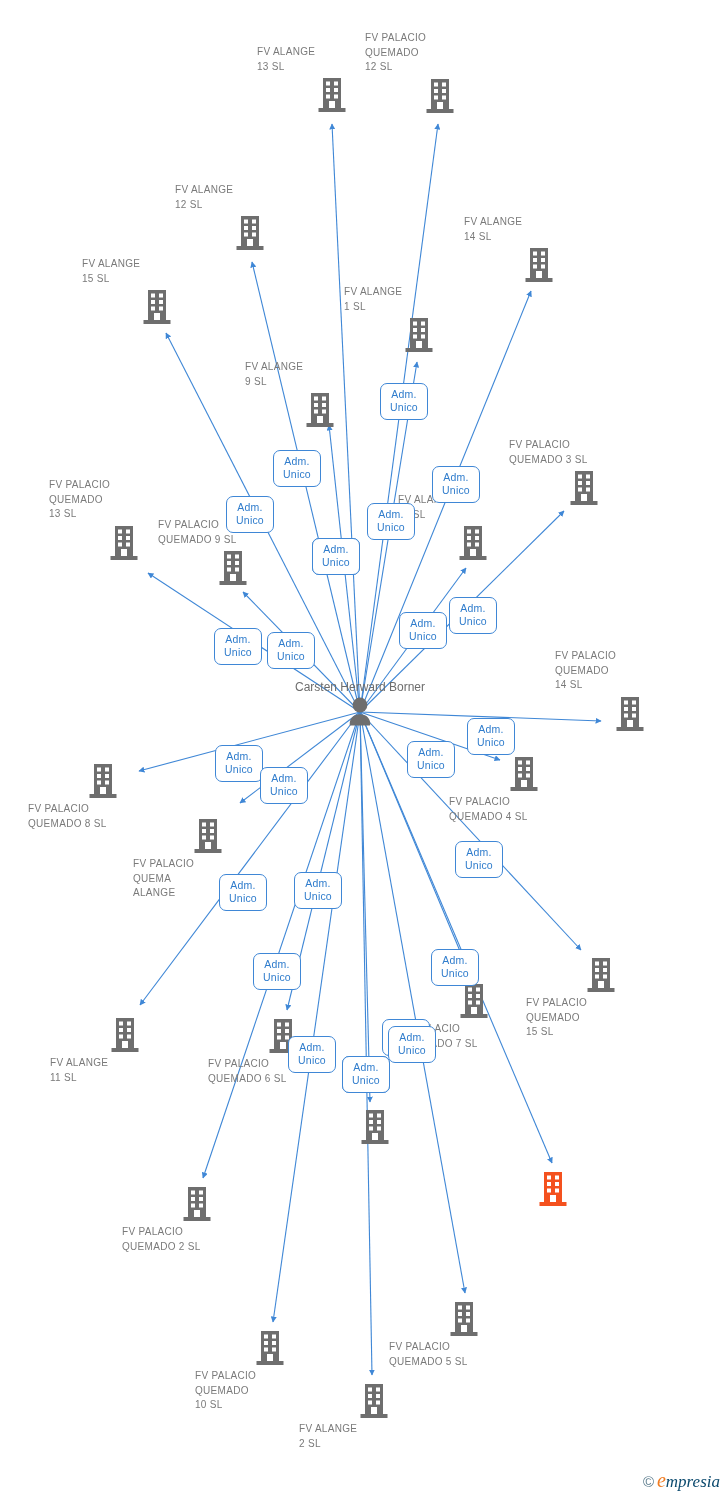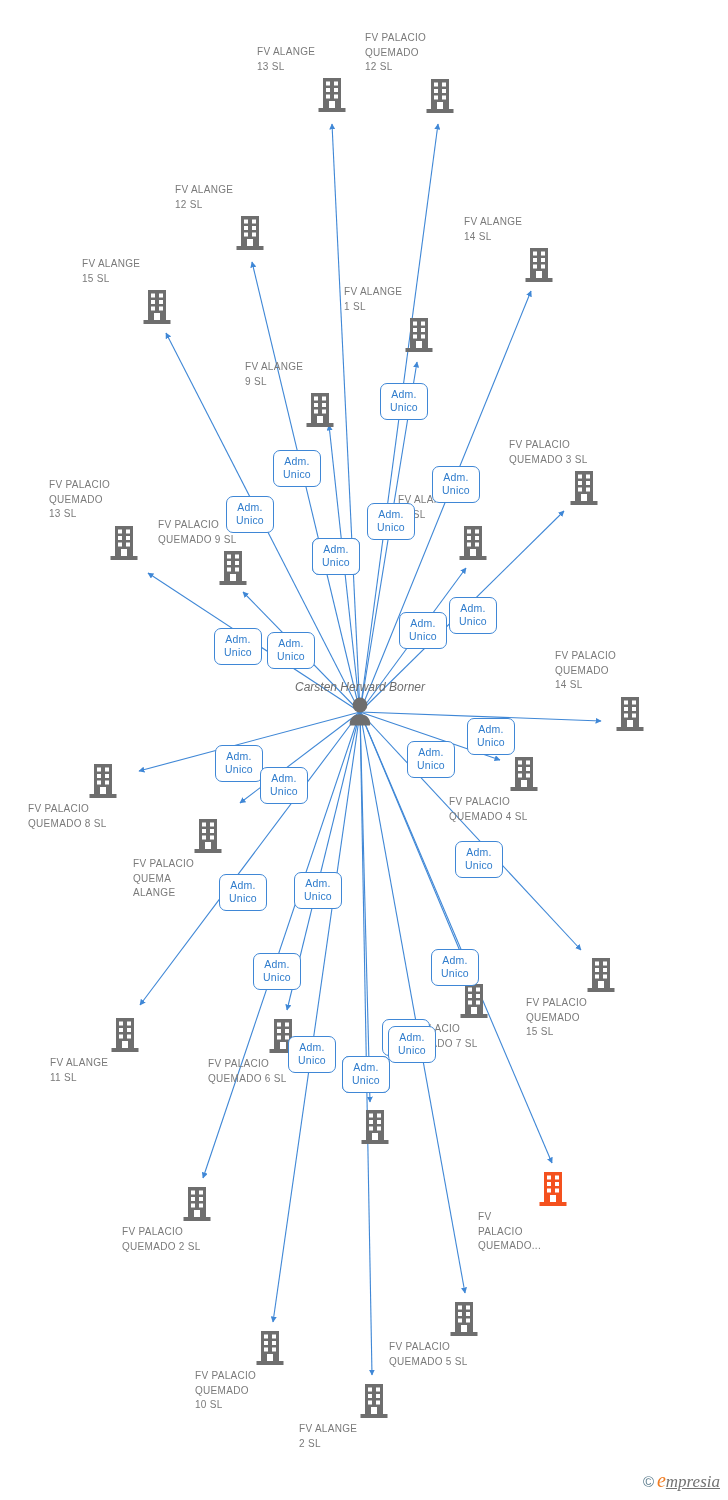--- a/index.html
+++ b/index.html
@@ -36,21 +36,20 @@
   .node.label-above .node-label { margin-bottom: 2px; }
   .node.label-below .node-label { margin-top: 2px; }
   .person-node {
     position: absolute;
     width: 170px;
     margin-left: -85px;
     text-align: center;
     color: #6d6d6d;
     font-size: 12px;
     line-height: 15px;
-    font-style: italic;
   }
   .person-node .person-ico { display: block; margin: 1px auto 0; }
   .edge-label {
     position: absolute;
     background: #ffffff;
     border: 1.4px solid #3f87d6;
     border-radius: 7px;
     color: #2f7ccc;
     font-size: 10.5px;
     line-height: 13px;
@@ -73,21 +72,21 @@
     white-space: nowrap;
   }
   #watermark .copy {
     font-style: normal;
     font-family: "Liberation Sans", sans-serif;
     font-size: 15px;
     color: #5b7c8d;
     margin-right: 3px;
   }
   #watermark .e-orange { color: #f07c22; font-size: 20px; }
-  #watermark .rest { color: #737373; text-decoration: underline; }
+  #watermark .rest { color: #0c4a6e; }
 </style>
 </head>
 <body>
 
 <div id="canvas">
 
   <svg id="edge-layer" viewBox="0 0 728 1500" xmlns="http://www.w3.org/2000/svg">
     <defs>
       <marker id="arrow" viewBox="0 0 10 10" refX="9" refY="5" markerWidth="5.5" markerHeight="5.5" orient="auto-start-reverse">
         <path d="M 0 0 L 10 5 L 0 10 z" fill="#3f87d6"></path>
@@ -359,23 +358,21 @@
       <div class="node label-below" style="left: 553px; top: 1170px;"><svg class="bldg-ico" width="30" height="38" viewBox="0 0 30 38">
           <rect x="6" y="2" width="18" height="30" fill="#f4511e"></rect>
           <rect x="1.5" y="32" width="27" height="4" fill="#f4511e"></rect>
           <rect x="9" y="5.5" width="4" height="4" fill="#ffffff"></rect>
           <rect x="17" y="5.5" width="4" height="4" fill="#ffffff"></rect>
           <rect x="9" y="12" width="4" height="4" fill="#ffffff"></rect>
           <rect x="17" y="12" width="4" height="4" fill="#ffffff"></rect>
           <rect x="9" y="18.5" width="4" height="4" fill="#ffffff"></rect>
           <rect x="17" y="18.5" width="4" height="4" fill="#ffffff"></rect>
           <rect x="12" y="25" width="6" height="7" fill="#ffffff"></rect>
-        </svg><div class="node-label">FV
-PALACIO
-QUEMADO...</div></div>
+        </svg></div>
       <div class="node label-below" style="left: 375px; top: 1108px;"><svg class="bldg-ico" width="30" height="38" viewBox="0 0 30 38">
           <rect x="6" y="2" width="18" height="30" fill="#6e6e6e"></rect>
           <rect x="1.5" y="32" width="27" height="4" fill="#6e6e6e"></rect>
           <rect x="9" y="5.5" width="4" height="4" fill="#ffffff"></rect>
           <rect x="17" y="5.5" width="4" height="4" fill="#ffffff"></rect>
           <rect x="9" y="12" width="4" height="4" fill="#ffffff"></rect>
           <rect x="17" y="12" width="4" height="4" fill="#ffffff"></rect>
           <rect x="9" y="18.5" width="4" height="4" fill="#ffffff"></rect>
           <rect x="17" y="18.5" width="4" height="4" fill="#ffffff"></rect>
           <rect x="12" y="25" width="6" height="7" fill="#ffffff"></rect>

